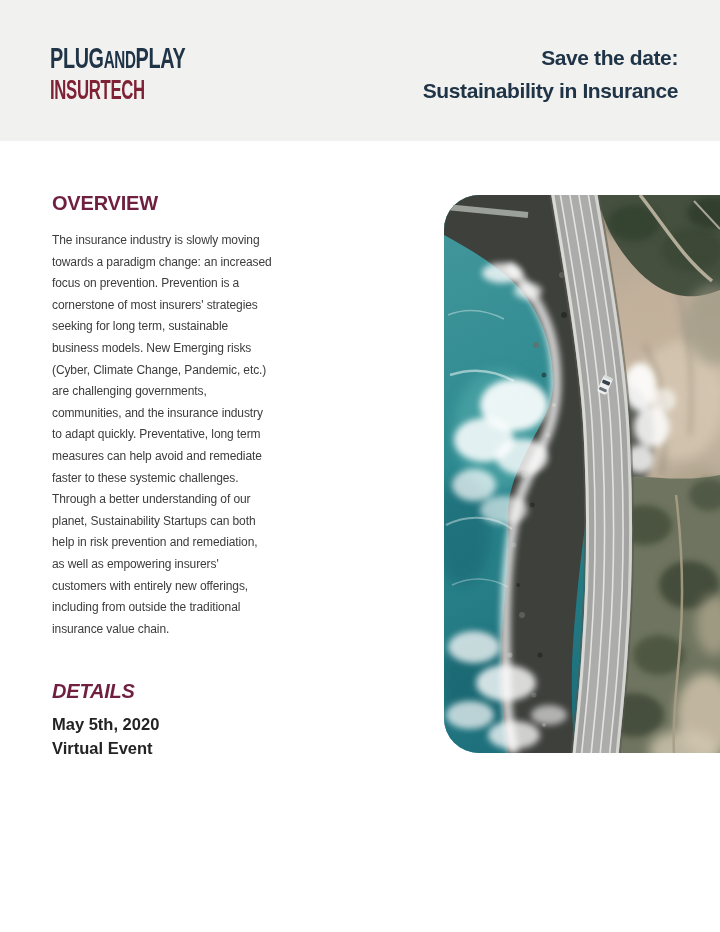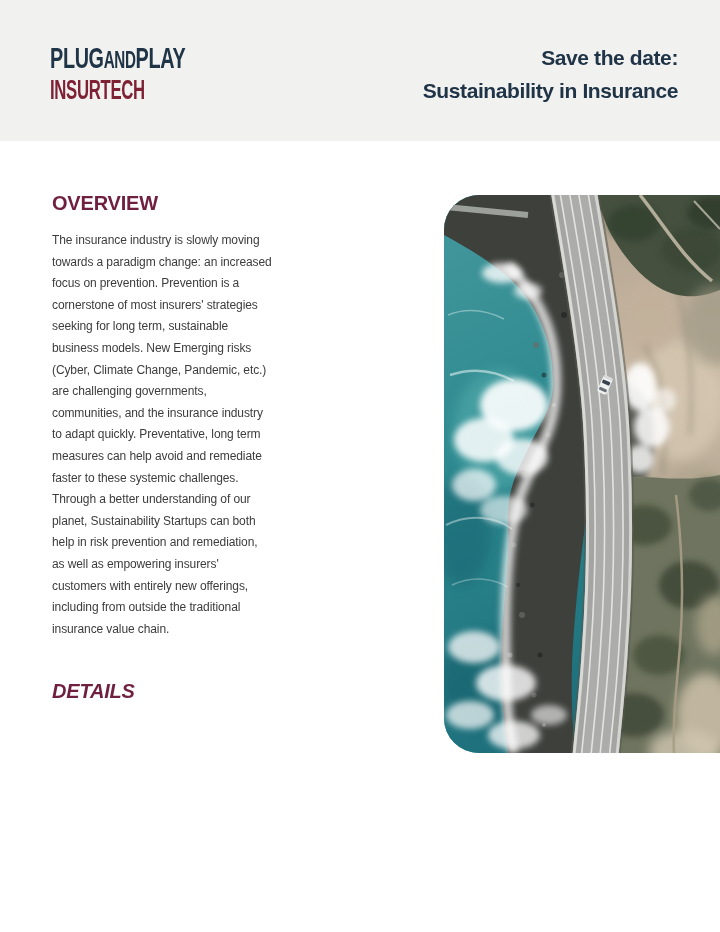--- a/index.html
+++ b/index.html
@@ -132,20 +132,24 @@
 faster to these systemic challenges.
 Through a better understanding of our
 planet, Sustainability Startups can both
 help in risk prevention and remediation,
 as well as empowering insurers'
 customers with entirely new offerings,
 including from outside the traditional
 insurance value chain.</div>
 
   <div class="section-heading details-heading">DETAILS</div>
+  <div class="details-body">
+    <div>May 5th, 2020</div>
+    <div>Virtual Event</div>
+  </div>
 
 
   <div class="photo" role="img" aria-label="Aerial photo of a coastal cliffside road over teal ocean with breaking waves and a single car">
     <svg viewBox="0 0 276 558" width="276" height="558" xmlns="http://www.w3.org/2000/svg">
       <defs>
         <linearGradient id="wg" x1="0" y1="0" x2="0.25" y2="1">
           <stop offset="0" stop-color="#44989c"></stop>
           <stop offset="0.45" stop-color="#2e8a90"></stop>
           <stop offset="1" stop-color="#1d6f7b"></stop>
         </linearGradient>

